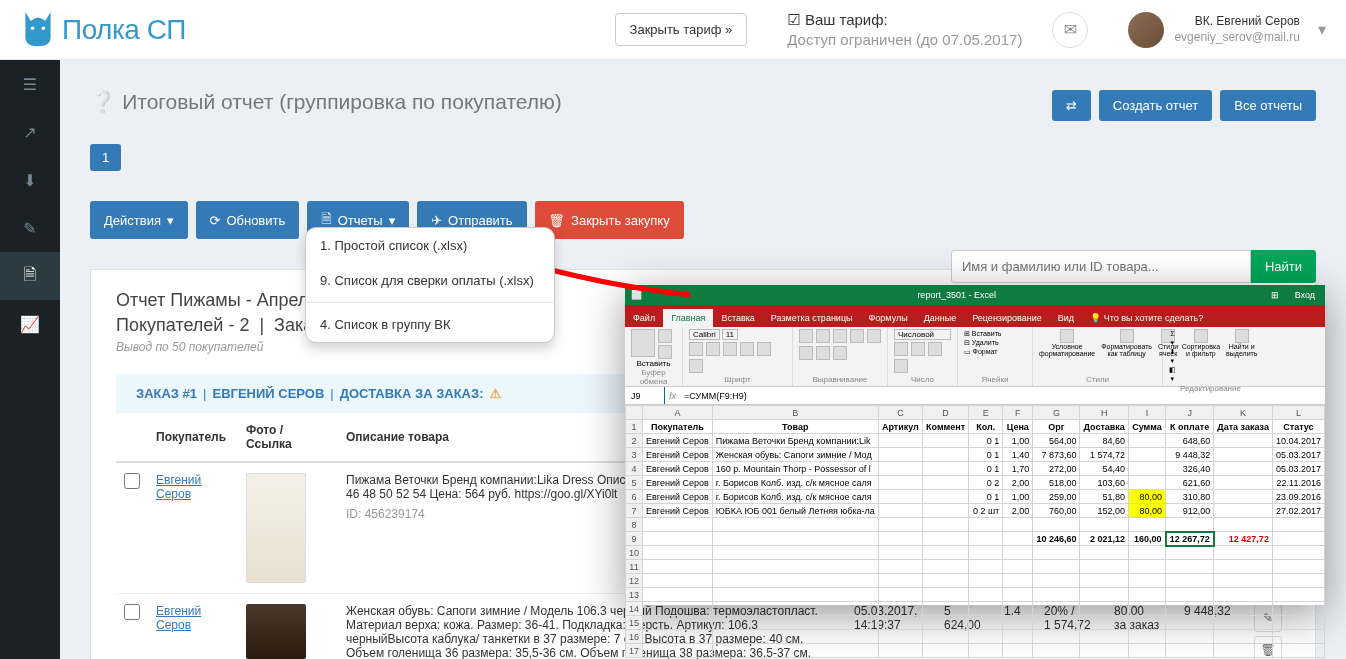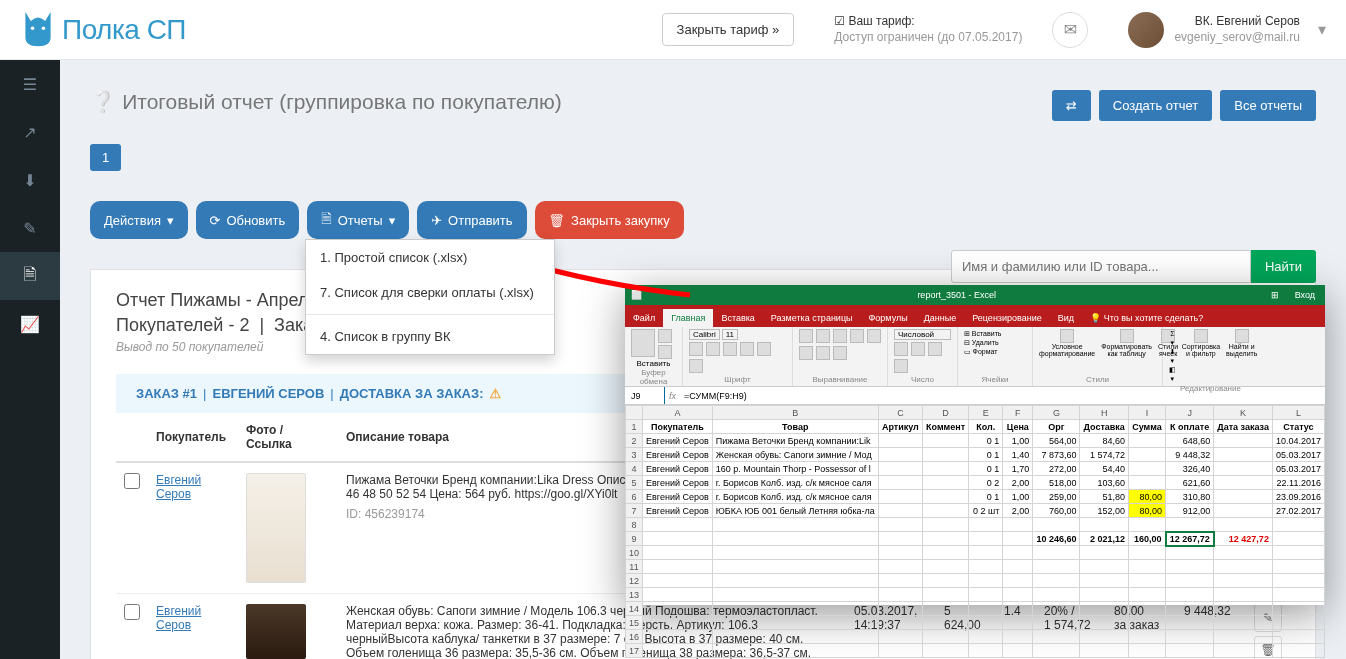--- a/index.html
+++ b/index.html
@@ -4,21 +4,21 @@
 <style>
 * { margin:0; padding:0; box-sizing:border-box; font-family:"Segoe UI",Arial,sans-serif; }
 body { background:#fff; width:1346px; height:659px; overflow:hidden; position:relative; }
 
 
 .topbar { height:60px; display:flex; align-items:center; border-bottom:1px solid #e7e7e7; padding:0 20px; }
 .logo { display:flex; align-items:center; color:#3399cc; font-size:28px; font-weight:300; letter-spacing:-0.5px; }
 .logo svg { width:36px; height:40px; margin-right:6px; }
 .topbar-spacer { flex:1; }
 .btn-outline { border:1px solid #ccc; background:#fff; color:#333; padding:8px 14px; border-radius:4px; font-size:13px; cursor:pointer; }
-.tariff { margin-left:40px; font-size:12px; line-height:1.3; }
+.tariff { margin-left:40px; font-size:15px; line-height:1.3; }
 .tariff .line1 { color:#333; }
 .tariff .check { color:#333; }
 .tariff .line2 { color:#999; }
 .envelope-btn { width:36px; height:36px; border-radius:50%; border:1px solid #ddd; background:#fff; display:flex; align-items:center; justify-content:center; margin:0 30px; color:#888; cursor:pointer; }
 .user { display:flex; align-items:center; gap:10px; margin-left:10px; }
 .avatar { width:36px; height:36px; border-radius:50%; background:linear-gradient(135deg,#8a6d54,#6b4e35); display:flex; align-items:center; justify-content:center; color:#fff; font-size:11px; }
 .user-info { font-size:12px; line-height:1.3; text-align:right; }
 .user-info .name { color:#333; }
 .user-info .email { color:#999; }
 
@@ -28,25 +28,25 @@
 .sidebar-item.active { background:#2c3b41; color:#fff; }
 
 
 .main { position:absolute; top:60px; left:60px; right:0; bottom:0; background:#ecf0f5; padding:30px 30px 0 30px; }
 .page-title { color:#777; font-size:21px; font-weight:300; display:flex; align-items:center; gap:6px; }
 .page-title .q { color:#aaa; }
 .topright-buttons { position:absolute; top:30px; right:30px; display:flex; gap:8px; }
 .btn-primary { background:#337ab7; color:#fff; border:none; padding:8px 14px; border-radius:3px; font-size:13px; cursor:pointer; }
 .badge-page { display:inline-block; background:#337ab7; color:#fff; padding:6px 12px; border-radius:3px; font-size:13px; margin-top:30px; }
 .toolbar { display:flex; gap:8px; margin-top:30px; position:relative; }
-.btn { padding:8px 14px; border:none; border-radius:10px; font-size:13px; color:#fff; cursor:pointer; display:flex; align-items:center; gap:6px; }
+.btn { padding:8px 14px; border:none; border-radius:3px; font-size:13px; color:#fff; cursor:pointer; display:flex; align-items:center; gap:6px; }
 .btn.blue { background:#337ab7; }
 .btn.red { background:#dd4b39; }
 .btn.green { background:#00a65a; }
-.dropdown-menu { position:absolute; top:38px; left:215px; background:#fff; border:1px solid #ccc; border-radius:0; box-shadow:0 6px 12px rgba(0,0,0,.175); width:250px; z-index:100; }
+.dropdown-menu { position:absolute; top:26px; left:215px; background:#fff; border:1px solid #ccc; border-radius:11px; box-shadow:0 6px 12px rgba(0,0,0,.175); width:250px; z-index:100; }
 .dropdown-menu .item { padding:10px 14px; font-size:13px; color:#333; cursor:pointer; }
 .dropdown-menu hr { border:none; border-top:1px solid #e5e5e5; margin:4px 0; }
 .search-row { position:absolute; top:190px; right:30px; display:flex; gap:0; }
 .search-row input { width:300px; padding:8px 10px; border:1px solid #ccc; border-radius:3px 0 0 3px; font-size:13px; }
 .search-row .btn.green { border-radius:0 3px 3px 0; }
 .search-hint { position:absolute; top:228px; right:170px; font-size:11px; font-style:italic; color:#888; }
 
 .report-card { background:#fff; margin-top:30px; border:1px solid #e0e0e0; padding:20px 25px; }
 .report-title { color:#444; font-size:18px; font-weight:300; }
 .report-sub { color:#444; font-size:18px; margin-top:4px; font-weight:300; }
@@ -182,21 +182,21 @@
         <span>✈</span> 
         <span>Отправить</span>
       </button>
     <button class="btn red">
         <span>🗑</span> 
         <span>Закрыть закупку</span>
       </button>
 
     <div class="dropdown-menu">
       <div class="item">1. Простой список (.xlsx)</div>
-      <div class="item">7. Список для сверки оплаты (.xlsx)</div>
+      <div class="item">9. Список для сверки оплаты (.xlsx)</div>
       <hr>
       <div class="item">4. Список в группу ВК</div>
     </div>
   </div>
 
   <div class="search-row">
     <input type="text" placeholder="Имя и фамилию или ID товара..." style="">
     <button class="btn green">Найти</button>
   </div>
   <div class="search-hint">Введите имя и фамилию или ID товара</div>

